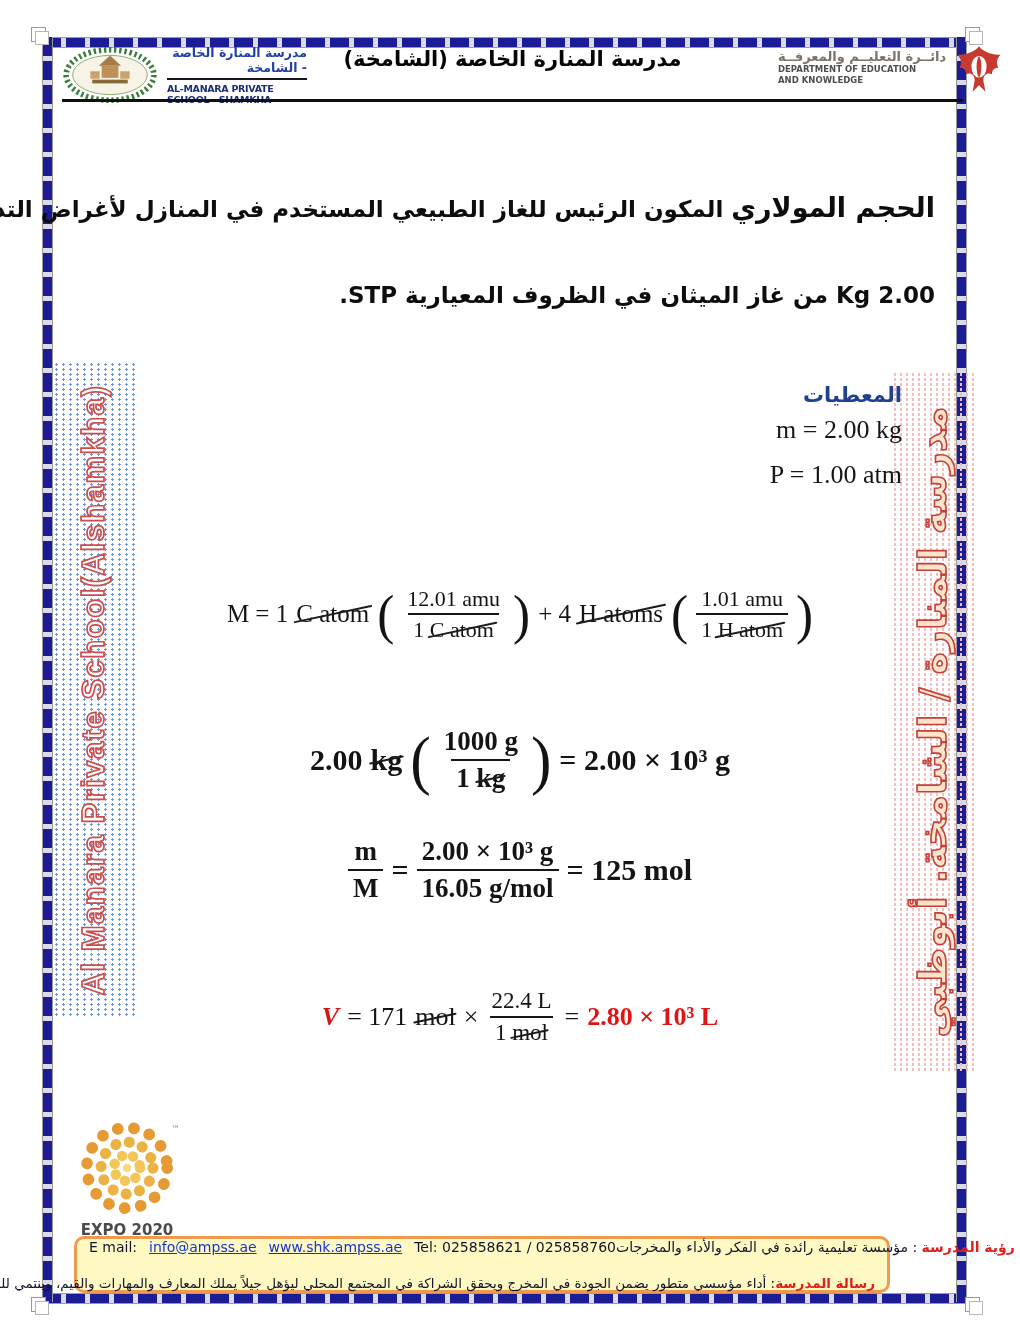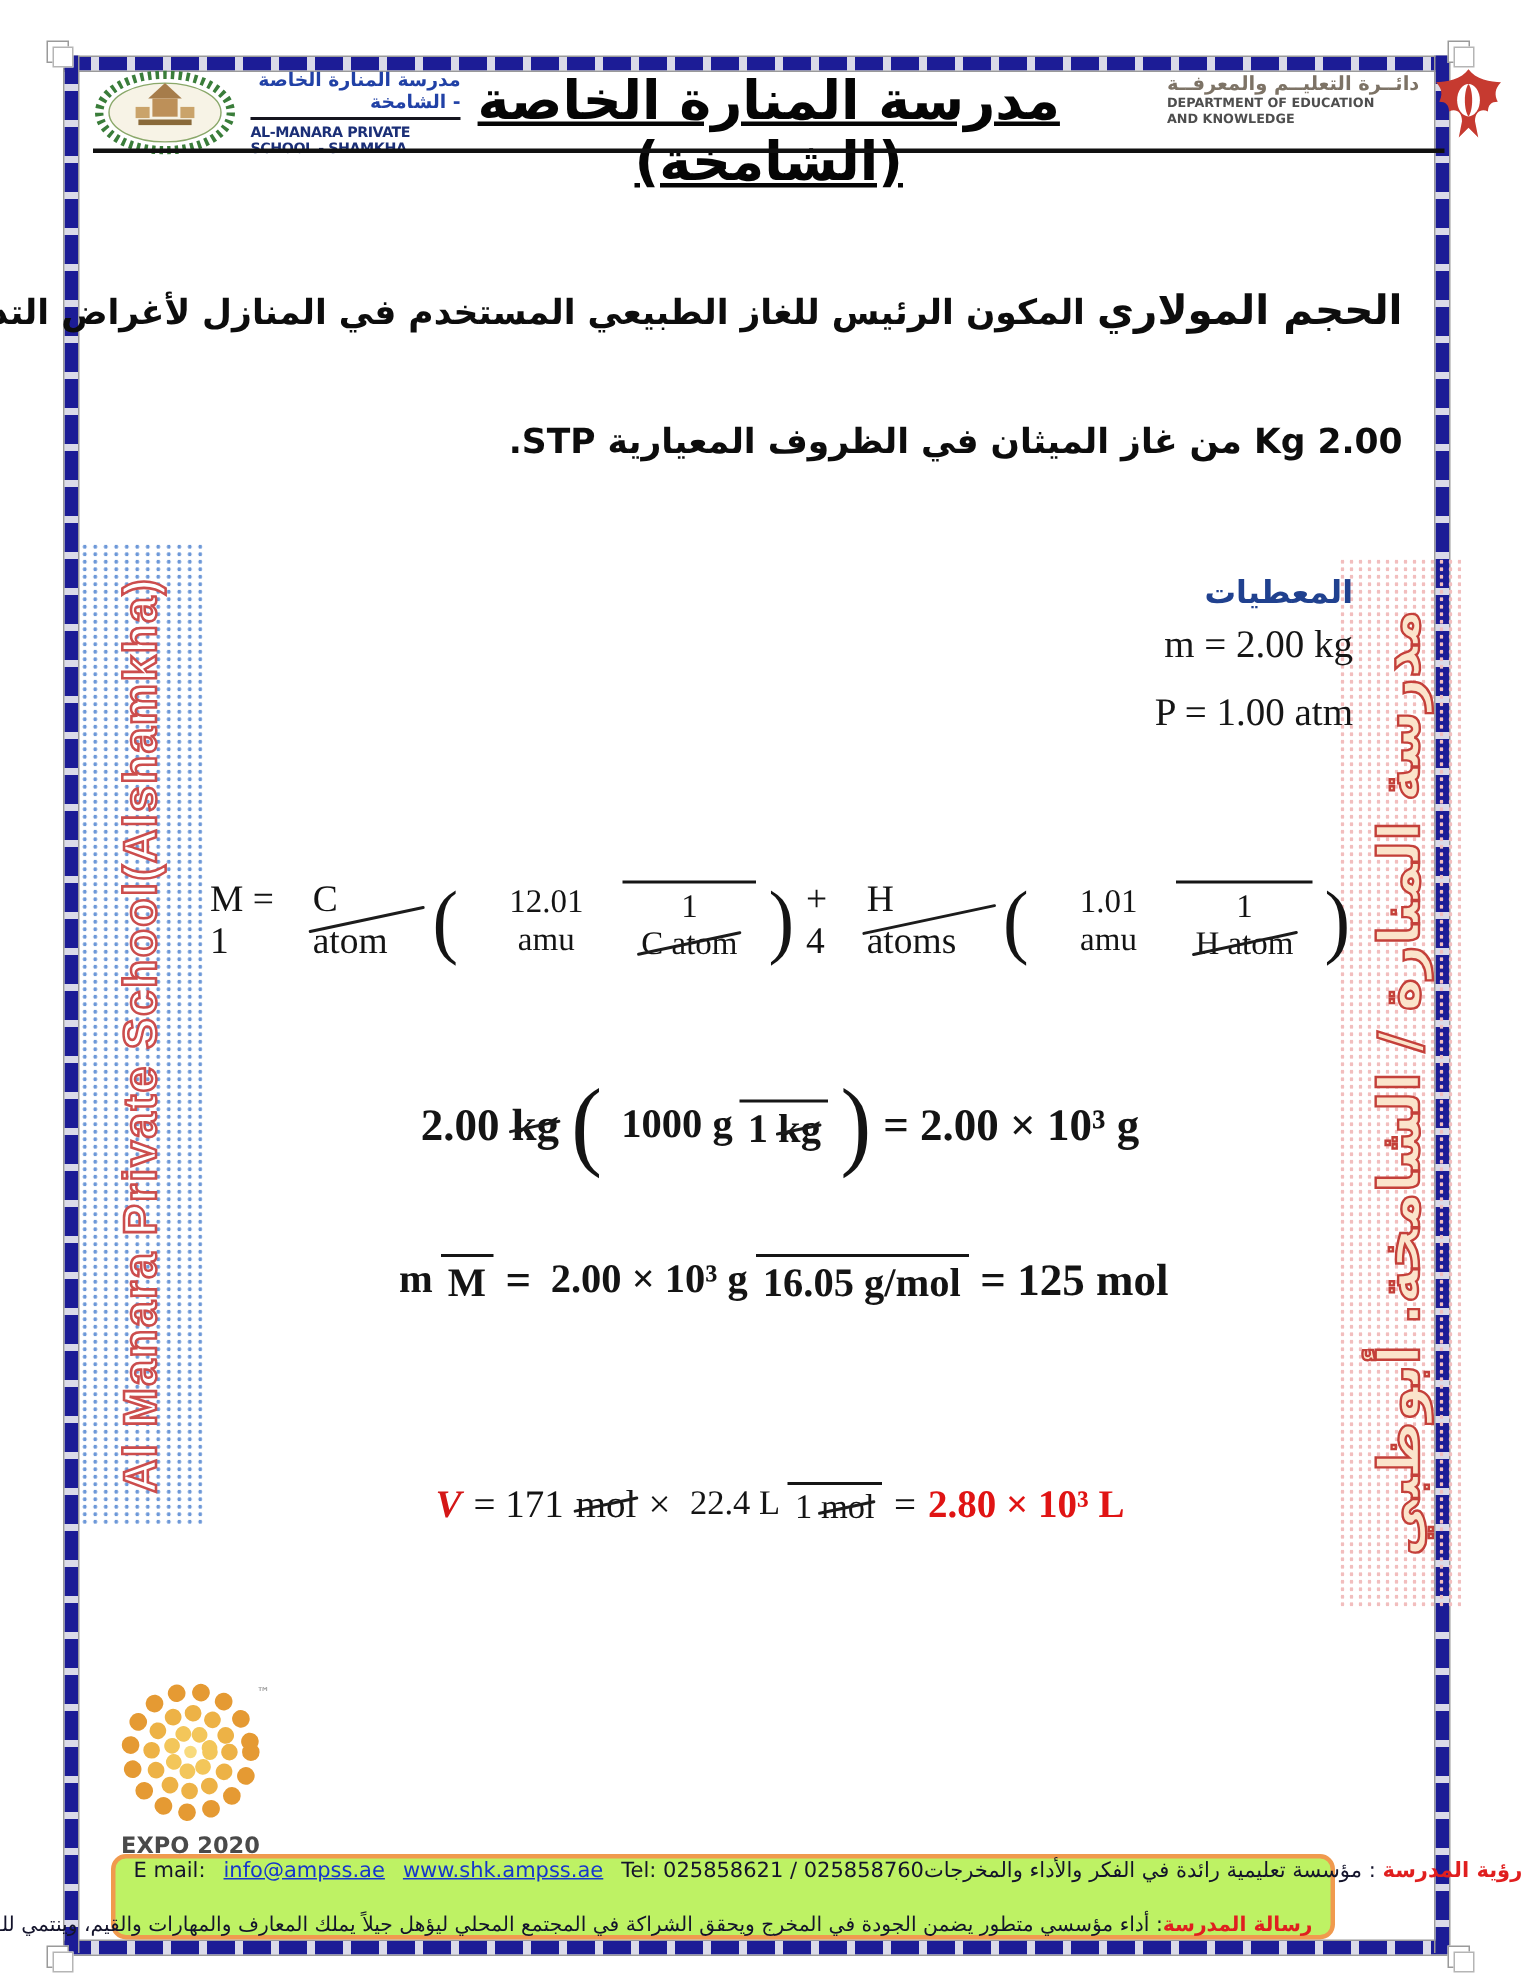--- a/index.html
+++ b/index.html
@@ -19,21 +19,21 @@
   .corner::after{content:"";position:absolute;left:3px;top:3px;width:12px;height:12px;border:1px solid #b5b5b5;background:#fff;}
   .c-tl{left:31px;top:27px}.c-tr{left:965px;top:27px}.c-bl{left:31px;top:1297px}.c-br{left:965px;top:1297px}
 
   
   .school-logo{position:absolute;left:62px;top:45px;display:flex;align-items:center;gap:9px;}
   .slogo-txt{display:flex;flex-direction:column;width:140px;}
   .slogo-ar{font-size:12.5px;font-weight:bold;color:#2141a6;direction:rtl;text-align:right;}
   .slogo-divider{height:2px;background:#15151f;margin:3px 0;}
   .slogo-en{font-size:9.5px;font-weight:bold;color:#1b2f77;letter-spacing:-0.3px;}
   .page-title{position:absolute;left:285px;top:47px;width:455px;text-align:center;
-    font-size:36px;font-weight:bold;color:#050505;direction:rtl;text-decoration:underline;}
+    font-size:21px;font-weight:bold;color:#050505;direction:rtl;}
   .doe{position:absolute;left:778px;top:44px;display:flex;align-items:flex-start;gap:7px;}
   .doe-txt{text-align:left;margin-top:5px;}
   .doe-ar{font-size:13px;font-weight:bold;color:#7d7366;direction:rtl;}
   .doe-en{font-size:8.5px;font-weight:bold;color:#4e4e4e;line-height:1.3;}
   .header-rule{position:absolute;left:62px;top:99px;width:901px;height:3px;background:#101010;}
 
   
   .strip{position:absolute;width:82px;}
   .strip-left{left:53px;top:362px;height:655px;
     background-image:radial-gradient(circle,#6d98d8 1.2px,rgba(0,0,0,0) 1.4px);
@@ -63,21 +63,21 @@
   .req-value .var{font-style:italic;margin-right:6px;}
   .given{position:absolute;right:118px;top:383px;text-align:right;margin-left:30px;}
   .given-heading{color:#20418f;font-weight:bold;font-size:21px;direction:rtl;}
   .given-item{font-family:"Liberation Serif",serif;font-size:26px;color:#161616;line-height:45px;}
   .given-item:first-of-type{margin-top:3px;}
 
   
   .eq{position:absolute;left:140px;width:760px;display:flex;justify-content:center;
     align-items:center;font-family:"Liberation Serif",serif;color:#141414;}
   .eq-row{display:flex;align-items:center;gap:8px;}
-  .frac{display:inline-flex;flex-direction:row;align-items:center;text-align:center;line-height:1.15;}
+  .frac{display:inline-flex;flex-direction:column;align-items:center;text-align:center;line-height:1.15;}
   .frac .num{padding:0 5px 2px;}
   .frac .den{border-top:2.2px solid #161616;padding:2px 5px 0;}
   .paren{font-size:2.05em;font-weight:300;line-height:.8;transform:scaleY(1.08);}
   .cancel{position:relative;display:inline-block;}
   .cancel::after{content:"";position:absolute;left:-5%;right:-5%;top:47%;height:2.4px;
     background:#1c1c1c;transform:rotate(-12deg);border-radius:2px;}
   .eq1{top:586px;flex-direction:column;font-size:25px;}
   .eq1 .frac{font-size:22px;}
   .eq1-l2{margin-top:12px;font-size:27px;}
   .eq2{top:726px;font-size:30px;font-weight:600;}
@@ -89,21 +89,21 @@
   .eq4 .result{color:#e01414;font-weight:bold;}
   .eq4 .frac{font-size:23px;}
 
   
   .expo{position:absolute;left:60px;top:1120px;width:134px;text-align:center;}
   .expo .tm{position:absolute;right:14px;top:4px;font-size:9px;color:#8a8a8a;}
   .expo-brand{font-size:15px;font-weight:bold;color:#4a4a4a;margin-top:1px;direction:ltr;}
   .expo-sub{font-size:6.5px;color:#8f8f8f;line-height:1.35;}
 
   
-  .band{position:absolute;left:74px;top:1236px;width:816px;height:57px;background:#bef264;
+  .band{position:absolute;left:74px;top:1236px;width:816px;height:57px;background:#fef9c3;
     border:3px solid #f09a4e;border-radius:10px;box-sizing:border-box;padding:4px 12px;
     display:flex;flex-direction:column;justify-content:center;gap:20px;font-size:14px;color:#13132b;}
   .band-l1{display:flex;justify-content:space-between;align-items:baseline;}
   .band-left{display:flex;gap:12px;align-items:baseline;white-space:nowrap;}
   .link{color:#1536cc;text-decoration:underline;cursor:pointer;}
   .band-ar{direction:rtl;white-space:nowrap;}
   .red-label{color:#e01f1f;font-weight:bold;}
   .band-l2{direction:rtl;text-align:right;white-space:nowrap;font-size:13.5px;}
 </style>
 </head>

